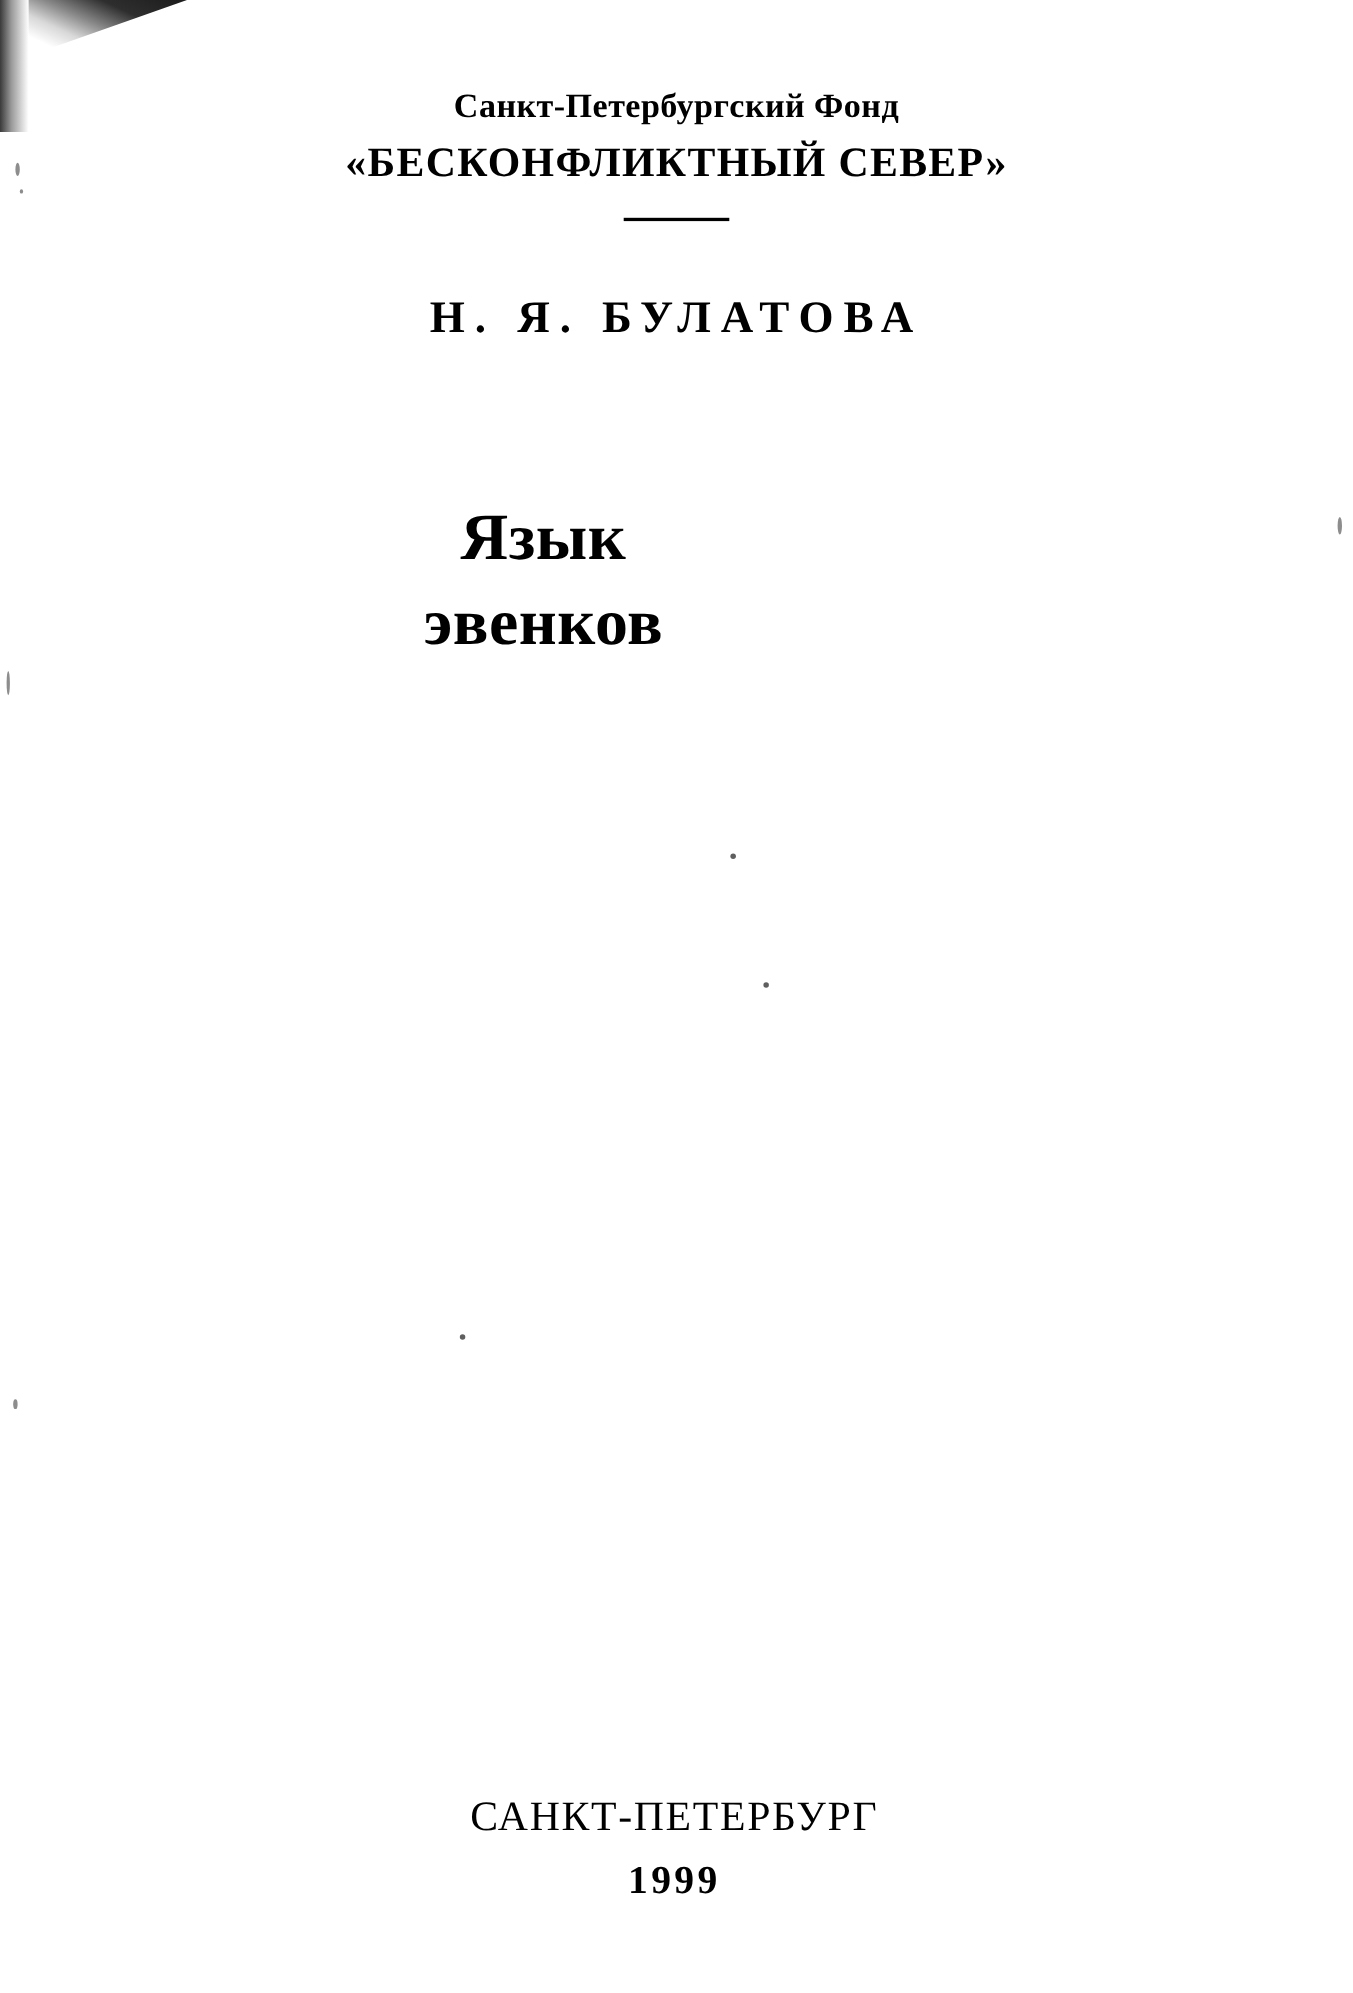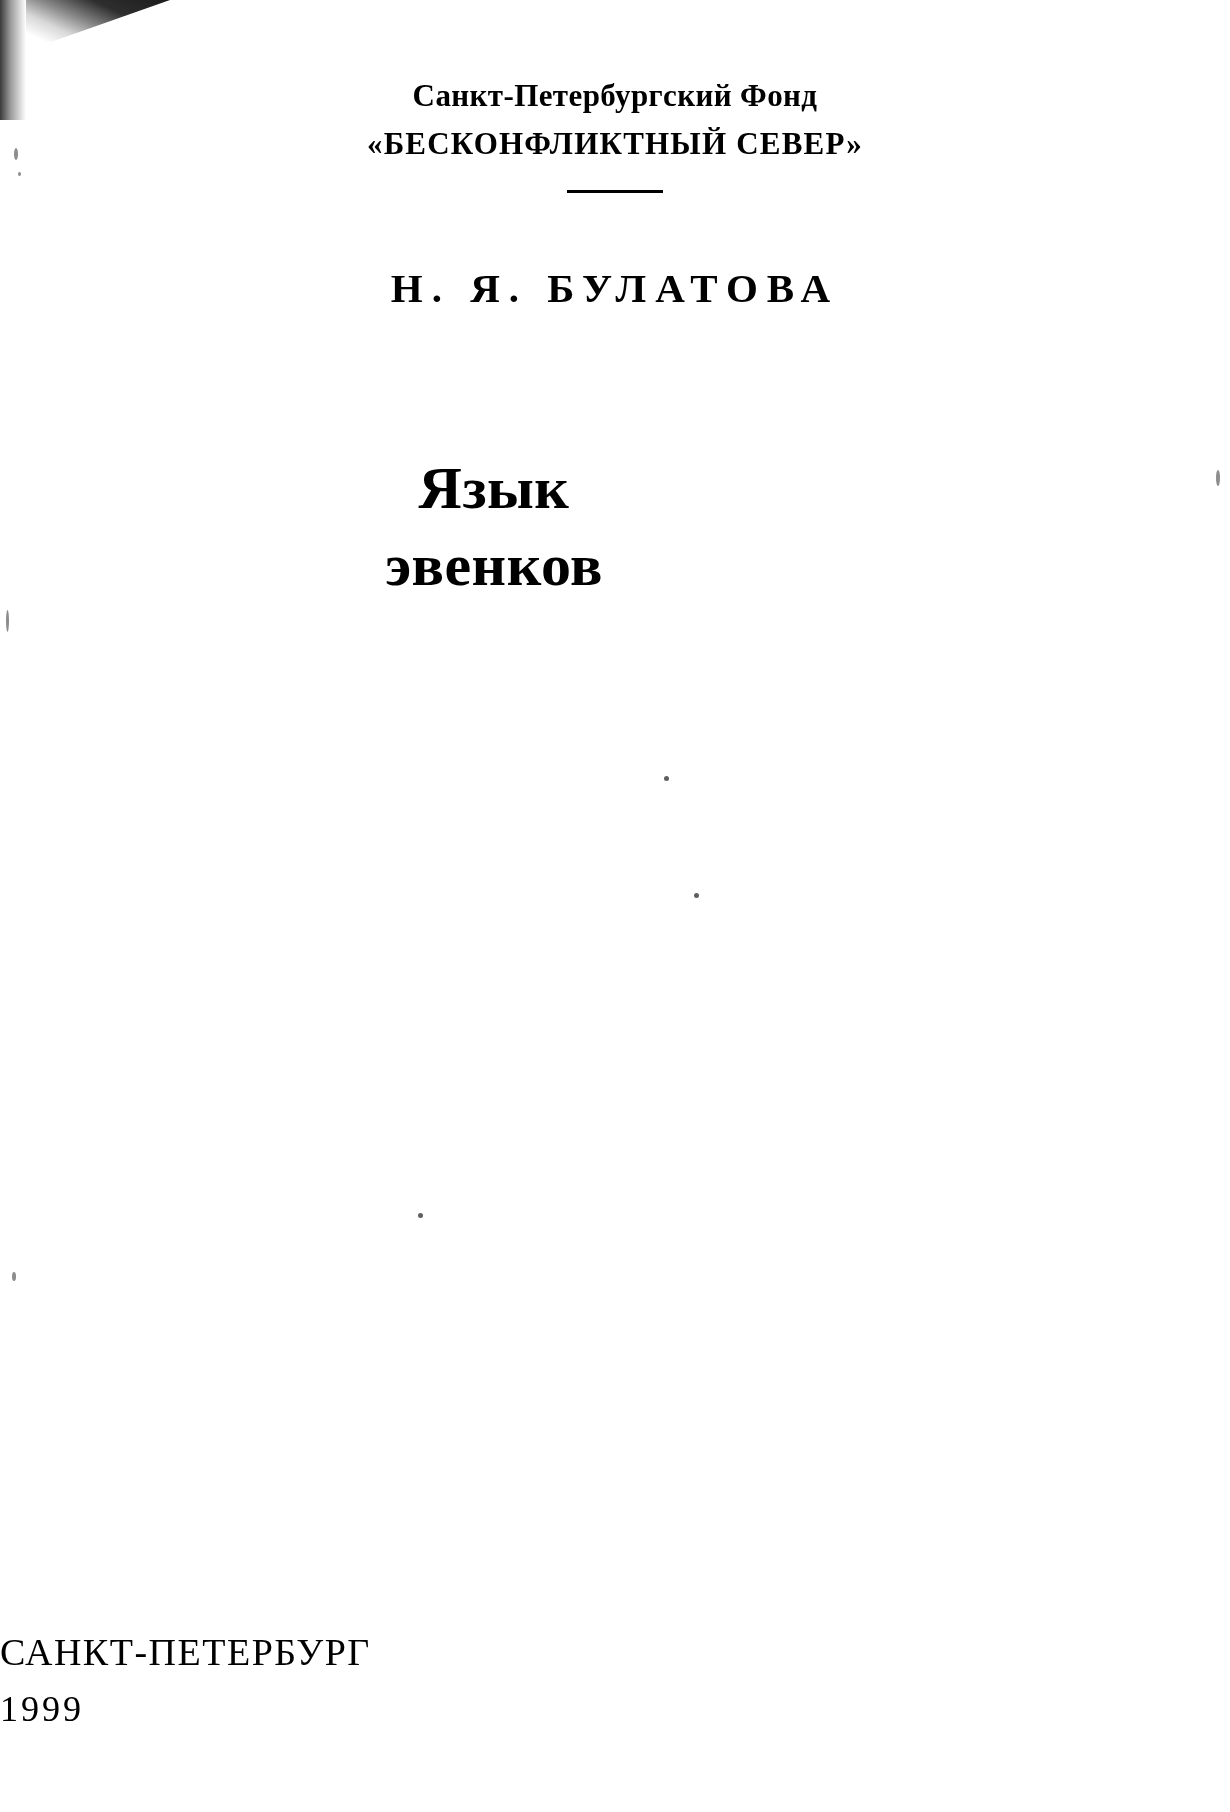--- a/index.html
+++ b/index.html
@@ -52,21 +52,21 @@
     left: 0;
     width: 1230px;
     text-align: center;
   }
   .publisher .line1 {
     font-size: 31px;
     font-weight: 700;
     letter-spacing: 0.4px;
   }
   .publisher .line2 {
-    font-size: 31px;
+    font-size: 38px;
     font-weight: 700;
     letter-spacing: 1.2px;
     margin-top: 12px;
   }
   .rule {
     width: 96px;
     height: 3px;
     background: #000;
     margin: 28px auto 0 auto;
   }
@@ -92,30 +92,31 @@
     font-size: 60px;
     line-height: 1.28;
     letter-spacing: 0.5px;
   }
 
   .imprint {
     position: absolute;
     top: 1630px;
     left: 0;
     width: 1226px;
-    text-align: left;
+    text-align: center;
   }
   .imprint .city {
     font-size: 38px;
     letter-spacing: 1.5px;
   }
   .imprint .year {
     font-size: 36px;
     letter-spacing: 3px;
     margin-top: 14px;
+    font-weight: bold;
   }
 
   .dot-mark {
     position: absolute;
     width: 5px;
     height: 5px;
     background: #5f5f5f;
     border-radius: 50%;
   }
 </style>

